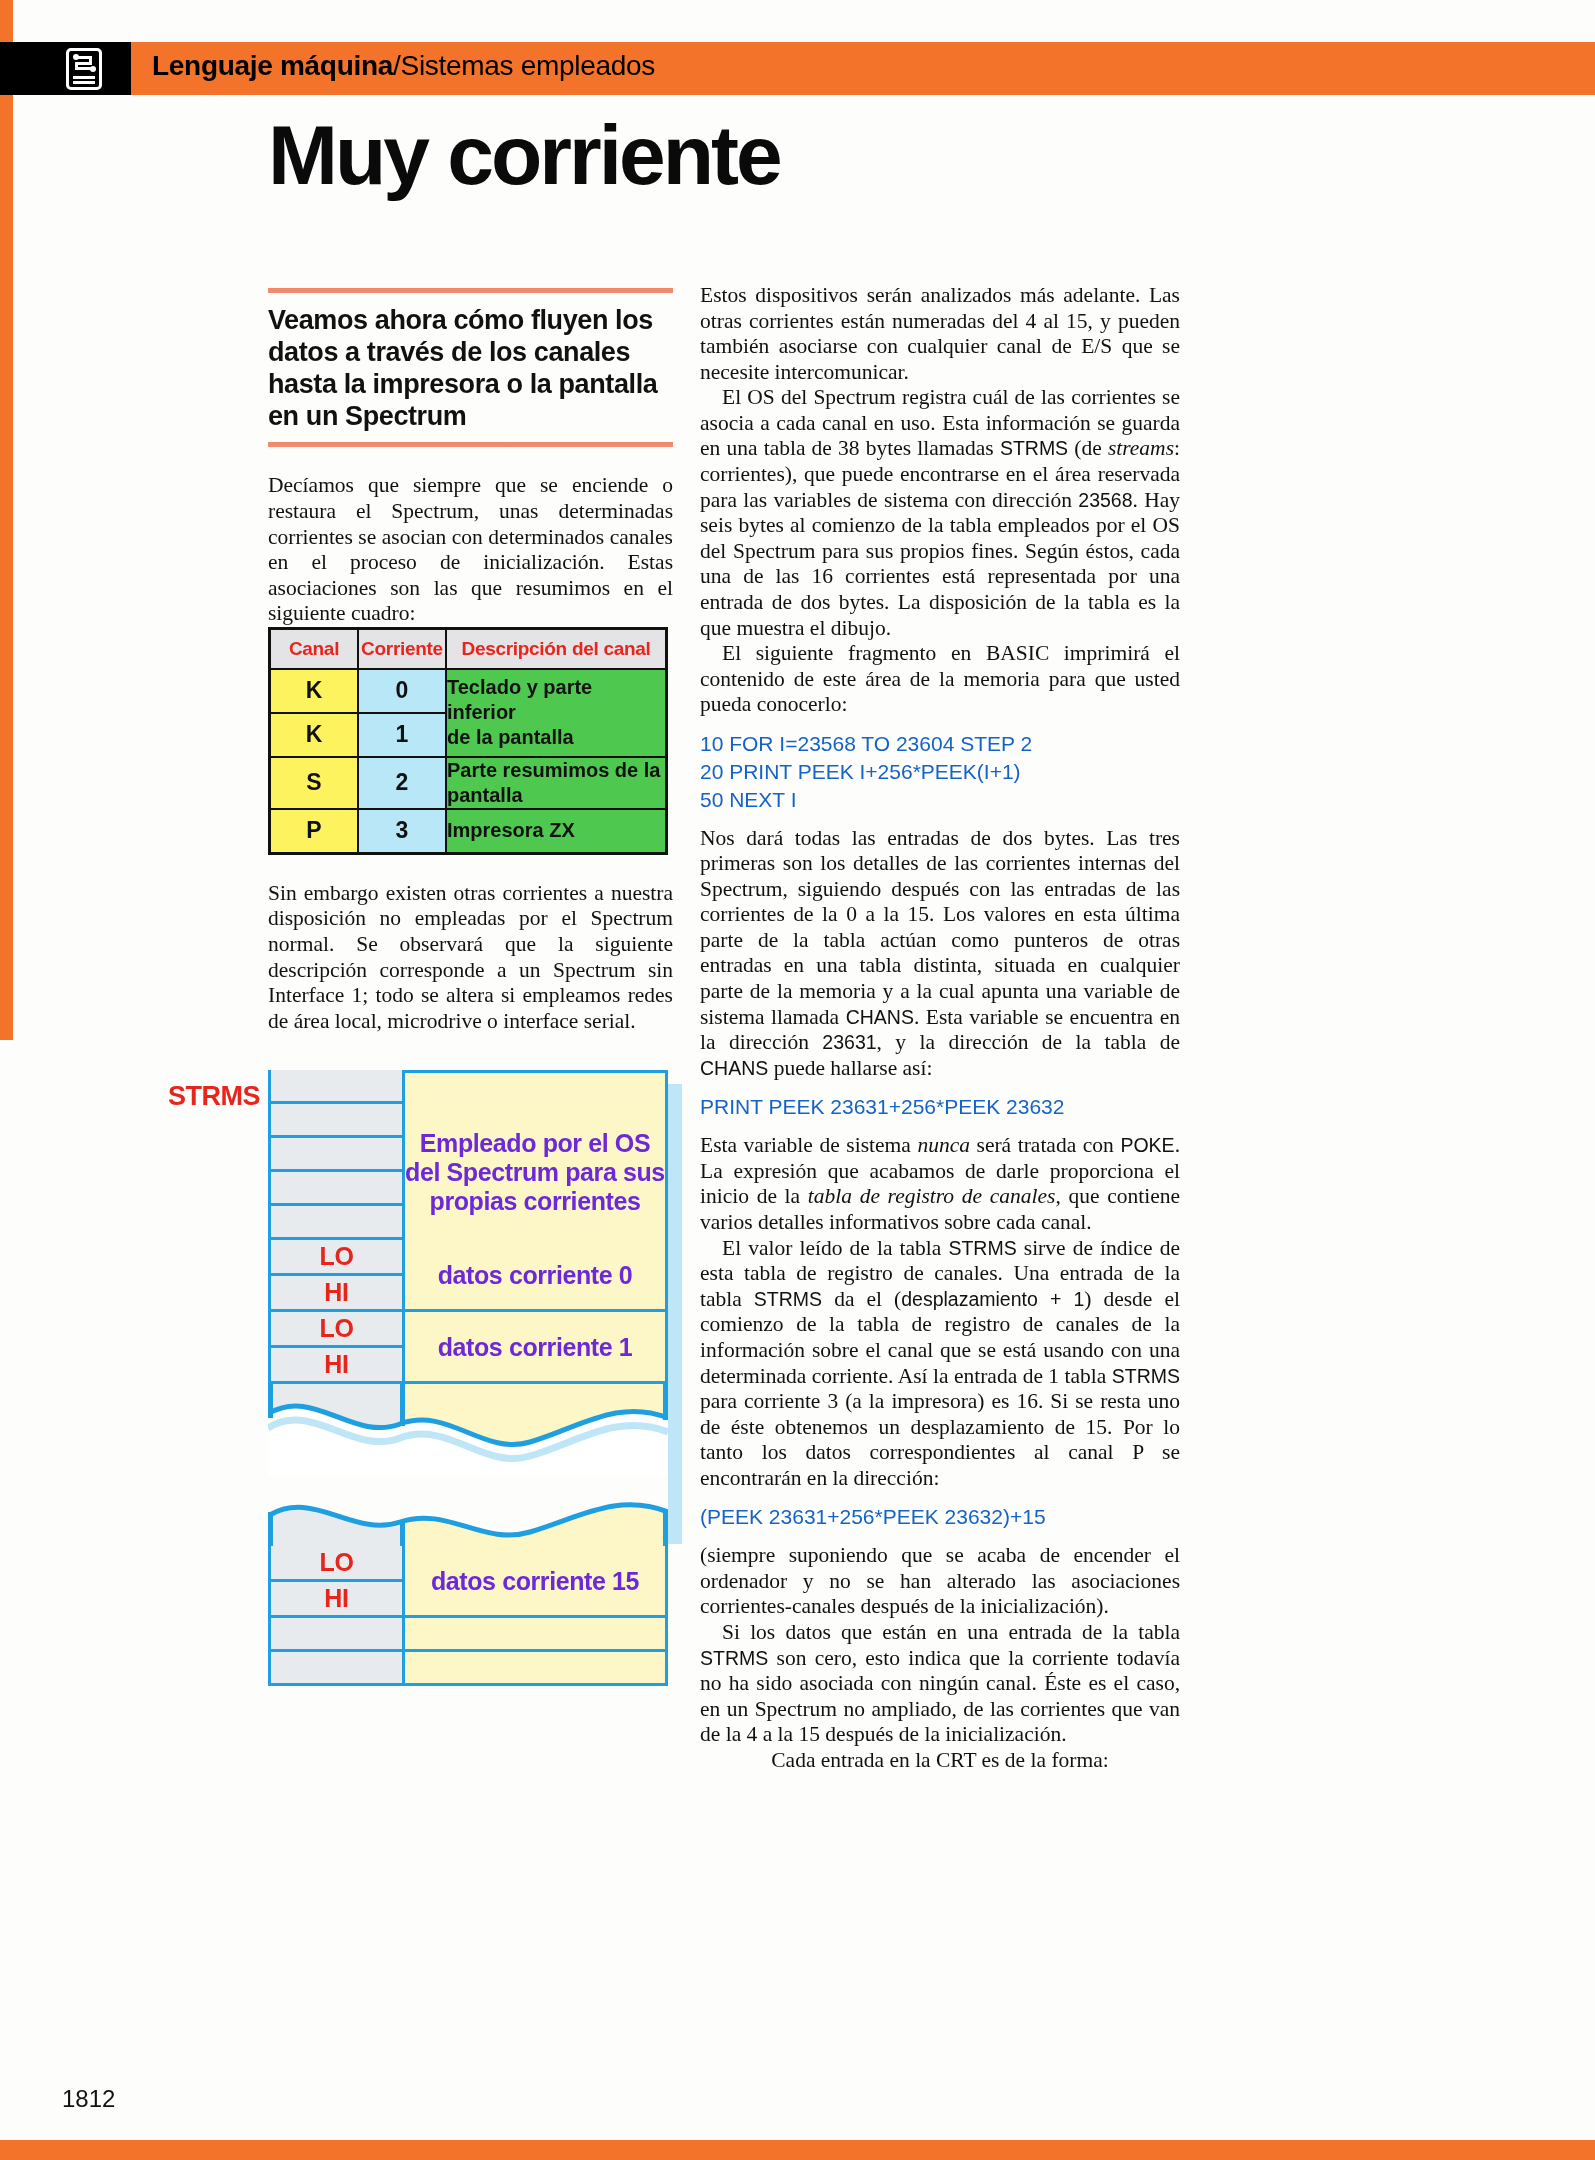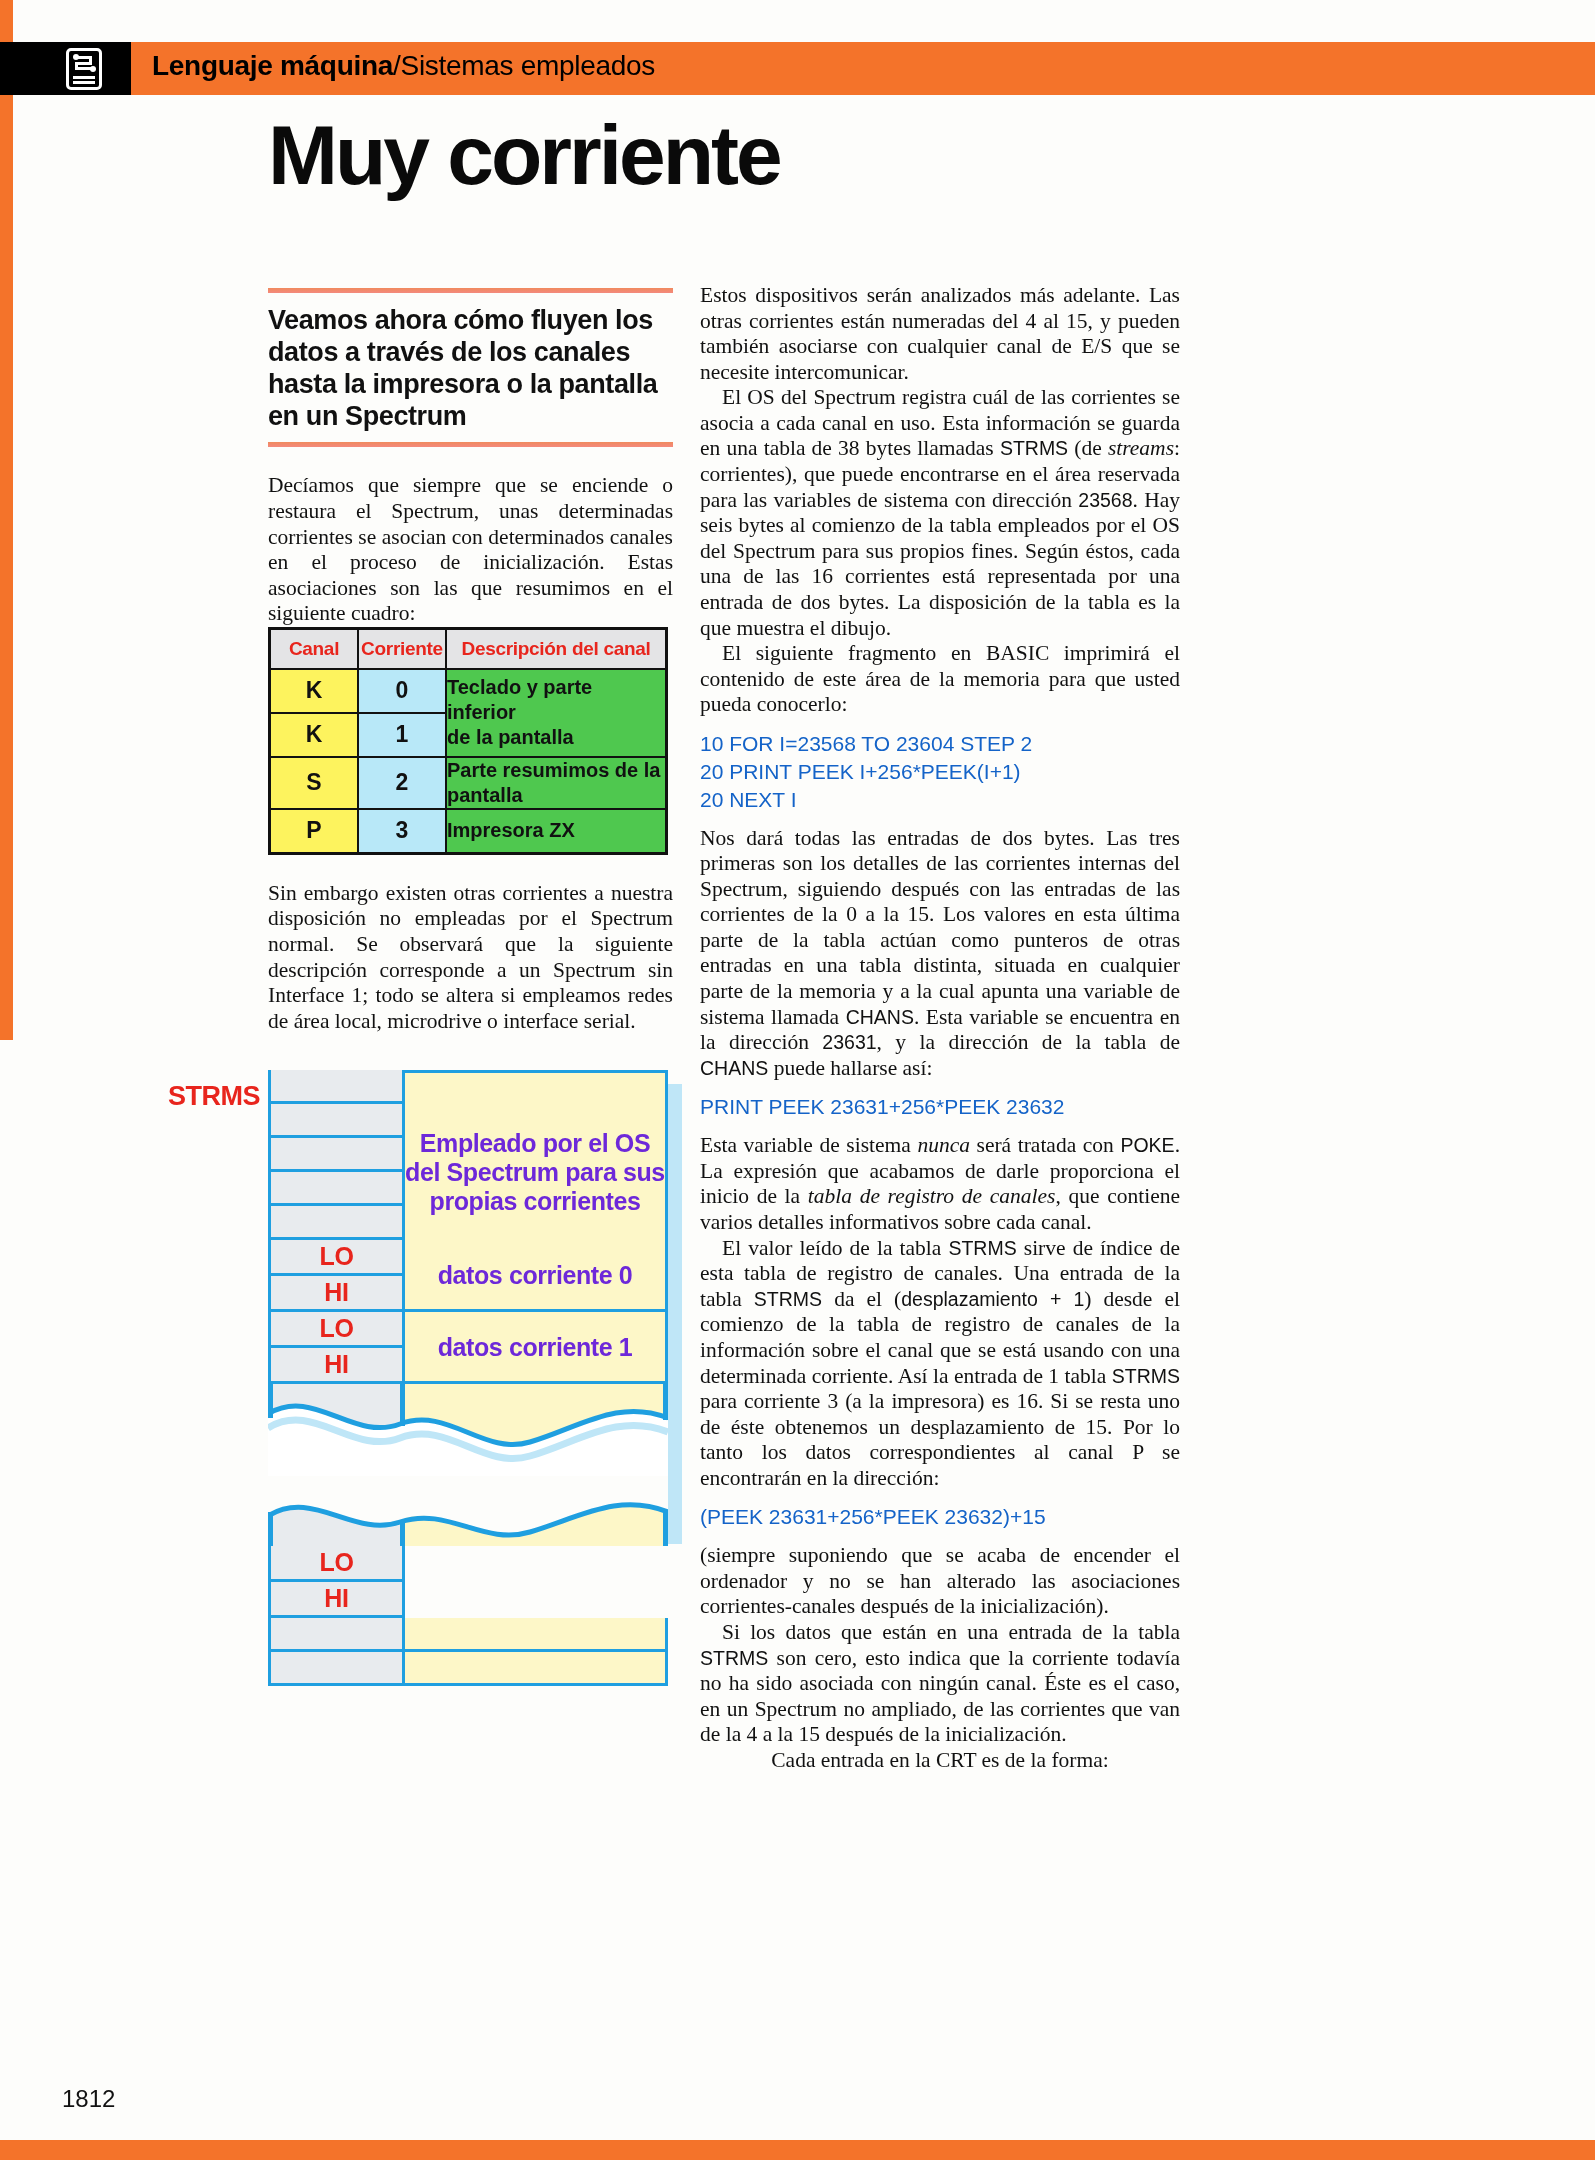--- a/index.html
+++ b/index.html
@@ -236,20 +236,21 @@
           <rect x="132" y="44" width="5" height="26" fill="#1f9fe0"></rect>
           <rect x="395" y="34" width="5" height="36" fill="#1f9fe0"></rect>
         </svg>
       </div>
 
       <div class="drow">
         <div style="width:137px;">
           <div class="dleft lbl" style="border-top:none;">LO</div>
           <div class="dleft lbl">HI</div>
         </div>
+        <div class="dright" style="border-top:none;">datos corriente 15</div>
       </div>
 
       <div class="drow">
         <div class="dleft"></div>
         <div class="dright" style="border-top:none;height:34px;"></div>
       </div>
       <div class="drow">
         <div class="dleft"></div>
         <div class="dright" style="border-top:none;height:34px;"></div>
       </div>
@@ -261,21 +262,21 @@
 <div class="col-right">
   <p class="body">Estos dispositivos serán analizados más adelante. Las otras corrientes están numeradas del 4 al 15, y pueden también asociarse con cualquier canal de E/S que se necesite intercomunicar.</p>
 
   <p class="body" style="text-indent:22px"><span>El OS del Spectrum registra cuál de las corrientes se asocia a cada canal en uso. Esta información se guarda en una tabla de 38 bytes llamadas </span><span class="sans-inline">STRMS</span><span> (de </span><span class="it">streams</span><span>: corrientes), que puede encontrarse en el área reservada para las variables de sistema con dirección </span><span class="sans-inline">23568</span><span>. Hay seis bytes al comienzo de la tabla empleados por el OS del Spectrum para sus propios fines. Según éstos, cada una de las 16 corrientes está representada por una entrada de dos bytes. La disposición de la tabla es la que muestra el dibujo.</span></p>
 
   <p class="body" style="text-indent:22px"><span>El siguiente fragmento en </span><span class="sc">BASIC</span><span> imprimirá el contenido de este área de la memoria para que usted pueda conocerlo:</span></p>
 
   <div class="code">
     <div>10  FOR I=23568 TO 23604 STEP 2</div>
     <div>20  PRINT PEEK I+256*PEEK(I+1)</div>
-    <div>20  NEXT I</div>
+    <div>50  NEXT I</div>
   </div>
 
   <p class="body"><span>Nos dará todas las entradas de dos bytes. Las tres primeras son los detalles de las corrientes internas del Spectrum, siguiendo después con las entradas de las corrientes de la 0 a la 15. Los valores en esta última parte de la tabla actúan como punteros de otras entradas en una tabla distinta, situada en cualquier parte de la memoria y a la cual apunta una variable de sistema llamada </span><span class="sans-inline">CHANS</span><span>. Esta variable se encuentra en la dirección </span><span class="sans-inline">23631</span><span>, y la dirección de la tabla de </span><span class="sans-inline">CHANS</span><span> puede hallarse así:</span></p>
 
   <div class="code">
     <div>PRINT PEEK 23631+256*PEEK 23632</div>
   </div>
 
   <p class="body"><span>Esta variable de sistema </span><span class="it">nunca</span><span> será tratada con </span><span class="sans-inline">POKE</span><span>. La expresión que acabamos de darle proporciona el inicio de la </span><span class="it">tabla de registro de canales</span><span>, que contiene varios detalles informativos sobre cada canal.</span></p>
 

